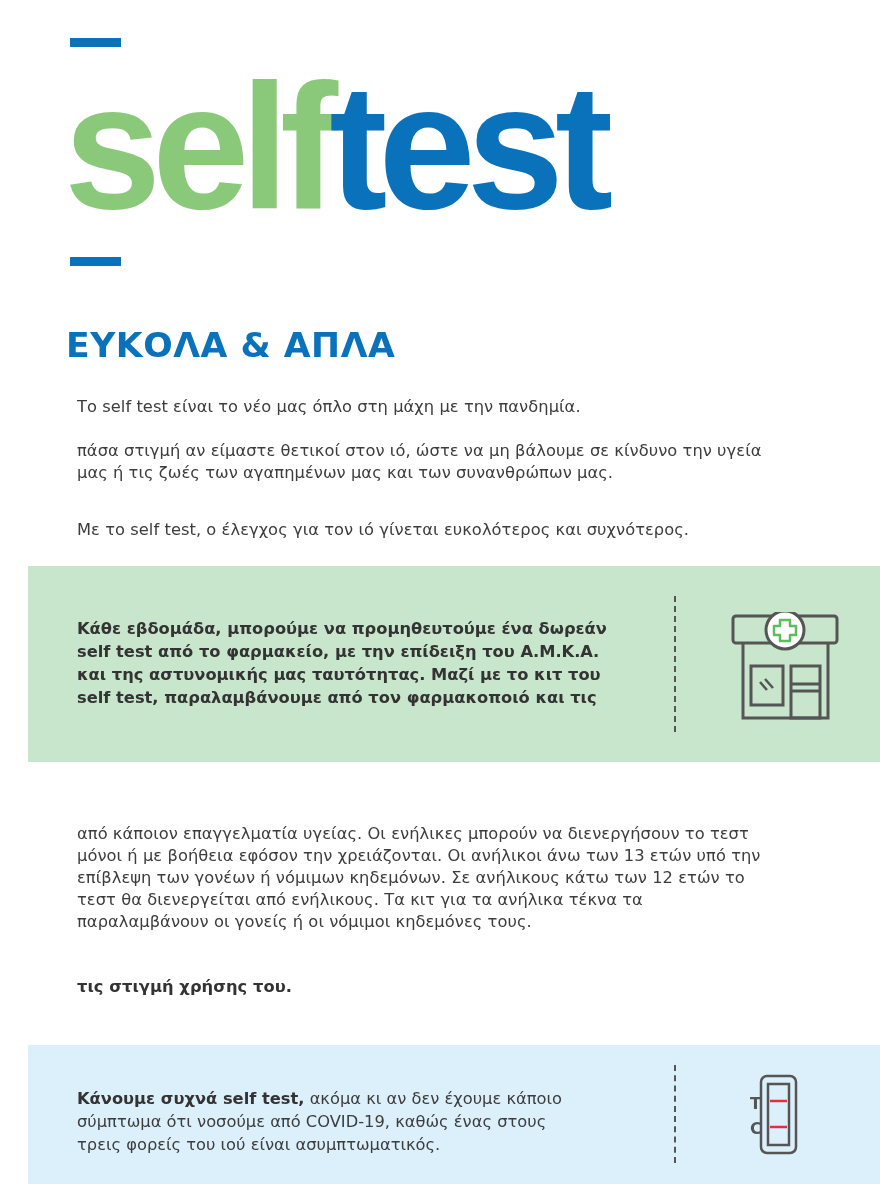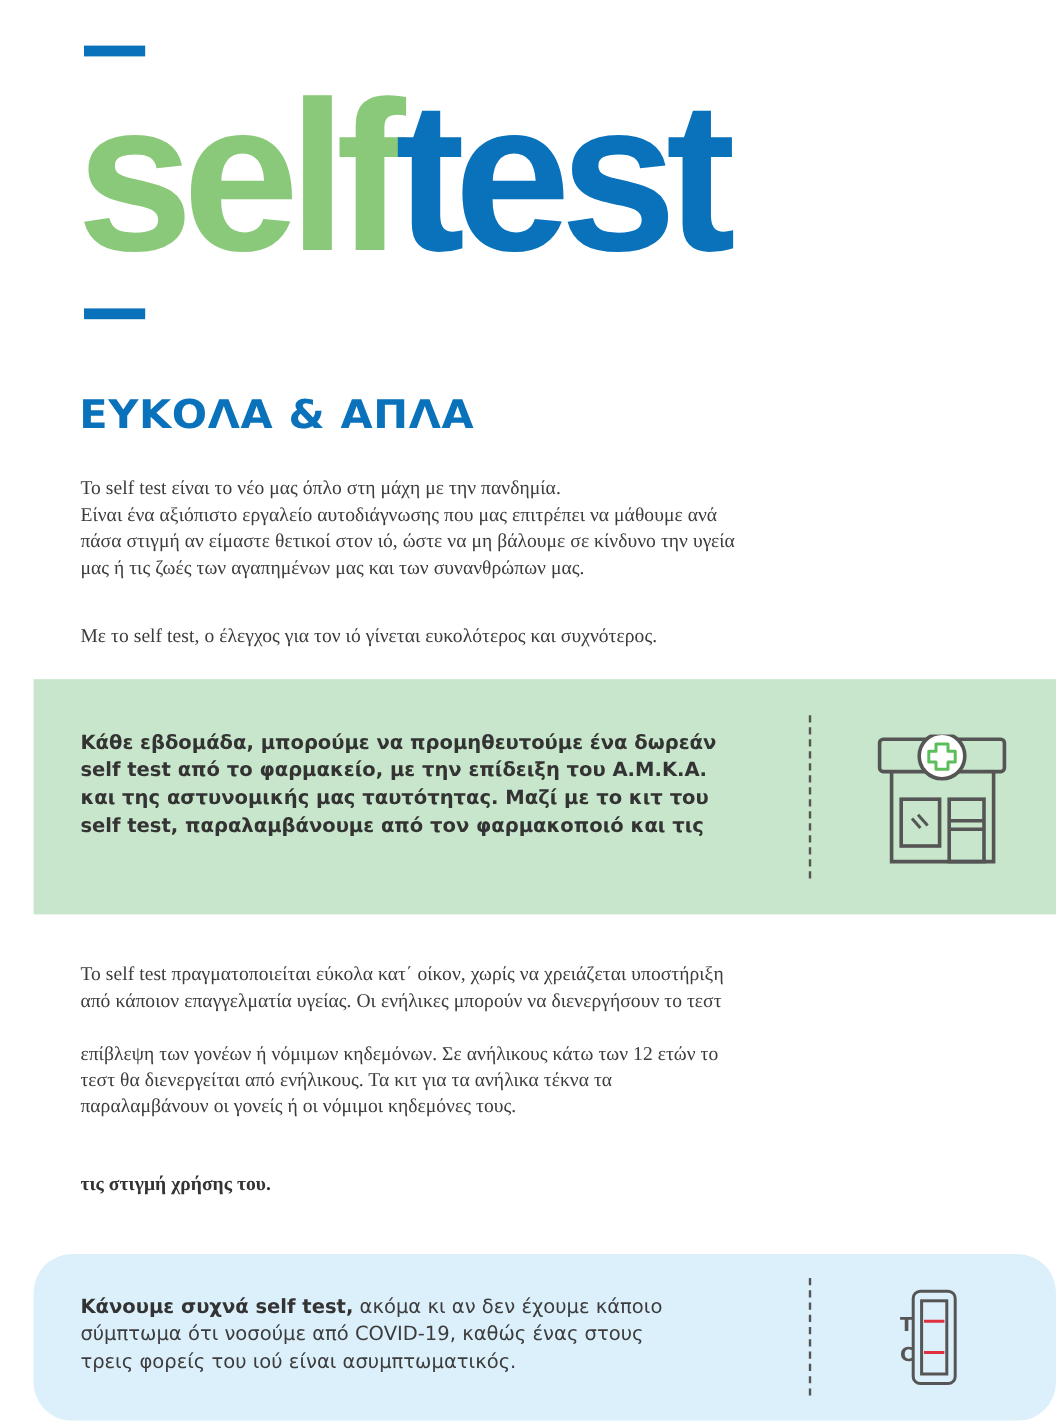--- a/index.html
+++ b/index.html
@@ -17,31 +17,30 @@
     transform: scaleX(0.98); transform-origin: left top;
     white-space: nowrap;
   }
   .heading {
     position: absolute; left: 66px; top: 329px;
     font-family: "DejaVu Sans", sans-serif; font-weight: 700;
     font-size: 33px; letter-spacing: 0.5px; line-height: 1;
     transform: scaleX(1.05); transform-origin: left top;
   }
   .para {
-    position: absolute; left: 67px; width: 790px;
+    position: absolute; left: 77px; width: 790px;
     font-size: 16.3px; line-height: 22px; margin: 0;
     letter-spacing: 0.05px;
-    font-family: Liberation Serif, serif;
   }
   .box {
     position: absolute; left: 28px; right: 0;
   }
   .box-text {
     position: absolute; left: 39px; width: 560px;
-    font-size: 16.3px; line-height: 23px; margin: 0;
+    font-size: 16.3px; line-height: 23px; margin: 10px;
   }
   .bold { font-weight: 700; color: #333333; }
   .vdash {
     position: absolute; width: 0; border-left: 2px dashed #555555;
   }
   .icon { position: absolute; }
 </style>
 </head>
 <body>
 
@@ -49,21 +48,21 @@
 <div class="dash" style="top:257px;background:#0a72bb;"></div>
 
 <div class="logo">
   <span style="color:#8bc97a;">self</span><span style="color:#0a72bb;">test</span>
 </div>
 
 <div class="heading" style="color:#0a72bb;">ΕΥΚΟΛΑ &amp; ΑΠΛΑ</div>
 
 <p class="para" style="top:396px;">
   <span>Το self test είναι το νέο μας όπλο στη μάχη με την πανδημία.</span><br>
-  <span>Είναι ένα αξιόπιστο εργαλείο αυτοδιάγνωσης που μας επιτρέπει να μάθουμε ανά</span><br>
+  <br>
   <span>πάσα στιγμή αν είμαστε θετικοί στον ιό, ώστε να μη βάλουμε σε κίνδυνο την υγεία</span><br>
   <span>μας ή τις ζωές των αγαπημένων μας και των συνανθρώπων μας.</span>
 </p>
 <p class="para" style="top:504px;margin-top:15px;">Με το self test, ο έλεγχος για τον ιό γίνεται ευκολότερος και συχνότερος.</p>
 
 <div class="box" style="top:566px;height:196px;background:#c8e6cb;">
   <p class="box-text bold" style="top:41px;">
     <span>Κάθε εβδομάδα, μπορούμε να προμηθευτούμε ένα δωρεάν</span><br>
     <span>self test από το φαρμακείο, με την επίδειξη του Α.Μ.Κ.Α.</span><br>
     <span>και της αστυνομικής μας ταυτότητας. Μαζί με το κιτ του</span><br>
@@ -78,33 +77,33 @@
     <line x1="35" y1="67" x2="43" y2="76" stroke="#555555" stroke-width="2.5"></line>
     <rect x="61" y="54" width="29" height="52" fill="none" stroke="#555555" stroke-width="3"></rect>
     <line x1="61" y1="72" x2="90" y2="72" stroke="#555555" stroke-width="3"></line>
     <line x1="61" y1="79" x2="90" y2="79" stroke="#555555" stroke-width="3"></line>
     <circle cx="55" cy="18" r="19" fill="#ffffff" stroke="#555555" stroke-width="3"></circle>
     <path d="M50,8 h10 v6 h6 v9 h-6 v6 h-10 v-6 h-6 v-9 h6 z" fill="none" stroke="#5cbd5c" stroke-width="2.5" stroke-linejoin="round"></path>
   </svg>
 </div>
 
 <p class="para" style="top:801px;">
-  <span>Το self test πραγματοποιείται εύκολα κατ΄ οίκον, χωρίς να χρειάζεται υποστήριξη</span><br>
+  <br>
   <span>από κάποιον επαγγελματία υγείας. Οι ενήλικες μπορούν να διενεργήσουν το τεστ</span><br>
-  <br>
+  <span>μόνοι ή με βοήθεια εφόσον την χρειάζονται. Οι ανήλικοι άνω των 13 ετών υπό την</span><br>
   <span>επίβλεψη των γονέων ή νόμιμων κηδεμόνων. Σε ανήλικους κάτω των 12 ετών το</span><br>
   <span>τεστ θα διενεργείται από ενήλικους. Τα κιτ για τα ανήλικα τέκνα τα</span><br>
   <span>παραλαμβάνουν οι γονείς ή οι νόμιμοι κηδεμόνες τους.</span>
 </p>
 <p class="para bold" style="top:954px;">
   <br>
   <span>τις στιγμή χρήσης του.</span>
 </p>
 
-<div class="box" style="top:1045px;height:139px;background:#dcf0fb;border-radius:32px;">
+<div class="box" style="top:1045px;height:139px;background:#dcf0fb;">
   <p class="box-text" style="top:32px;width:600px;">
     <span class="bold">Κάνουμε συχνά self test,</span><span> ακόμα κι αν δεν έχουμε κάποιο</span><br>
     <span>σύμπτωμα ότι νοσούμε από COVID-19, καθώς ένας στους</span><br>
     <span>τρεις φορείς του ιού είναι ασυμπτωματικός.</span>
   </p>
   <div class="vdash" style="left:646px;top:20px;height:98px;"></div>
   <svg class="icon" style="left:710px;top:28px;" width="64" height="86" viewBox="0 0 64 86">
     <text x="12" y="36" font-family="DejaVu Sans, sans-serif" font-size="16" font-weight="700" fill="#555555">T</text>
     <text x="12" y="61" font-family="DejaVu Sans, sans-serif" font-size="16" font-weight="700" fill="#555555">C</text>
     <rect x="23" y="3" width="35" height="77" rx="6" fill="none" stroke="#555555" stroke-width="2.5"></rect>

